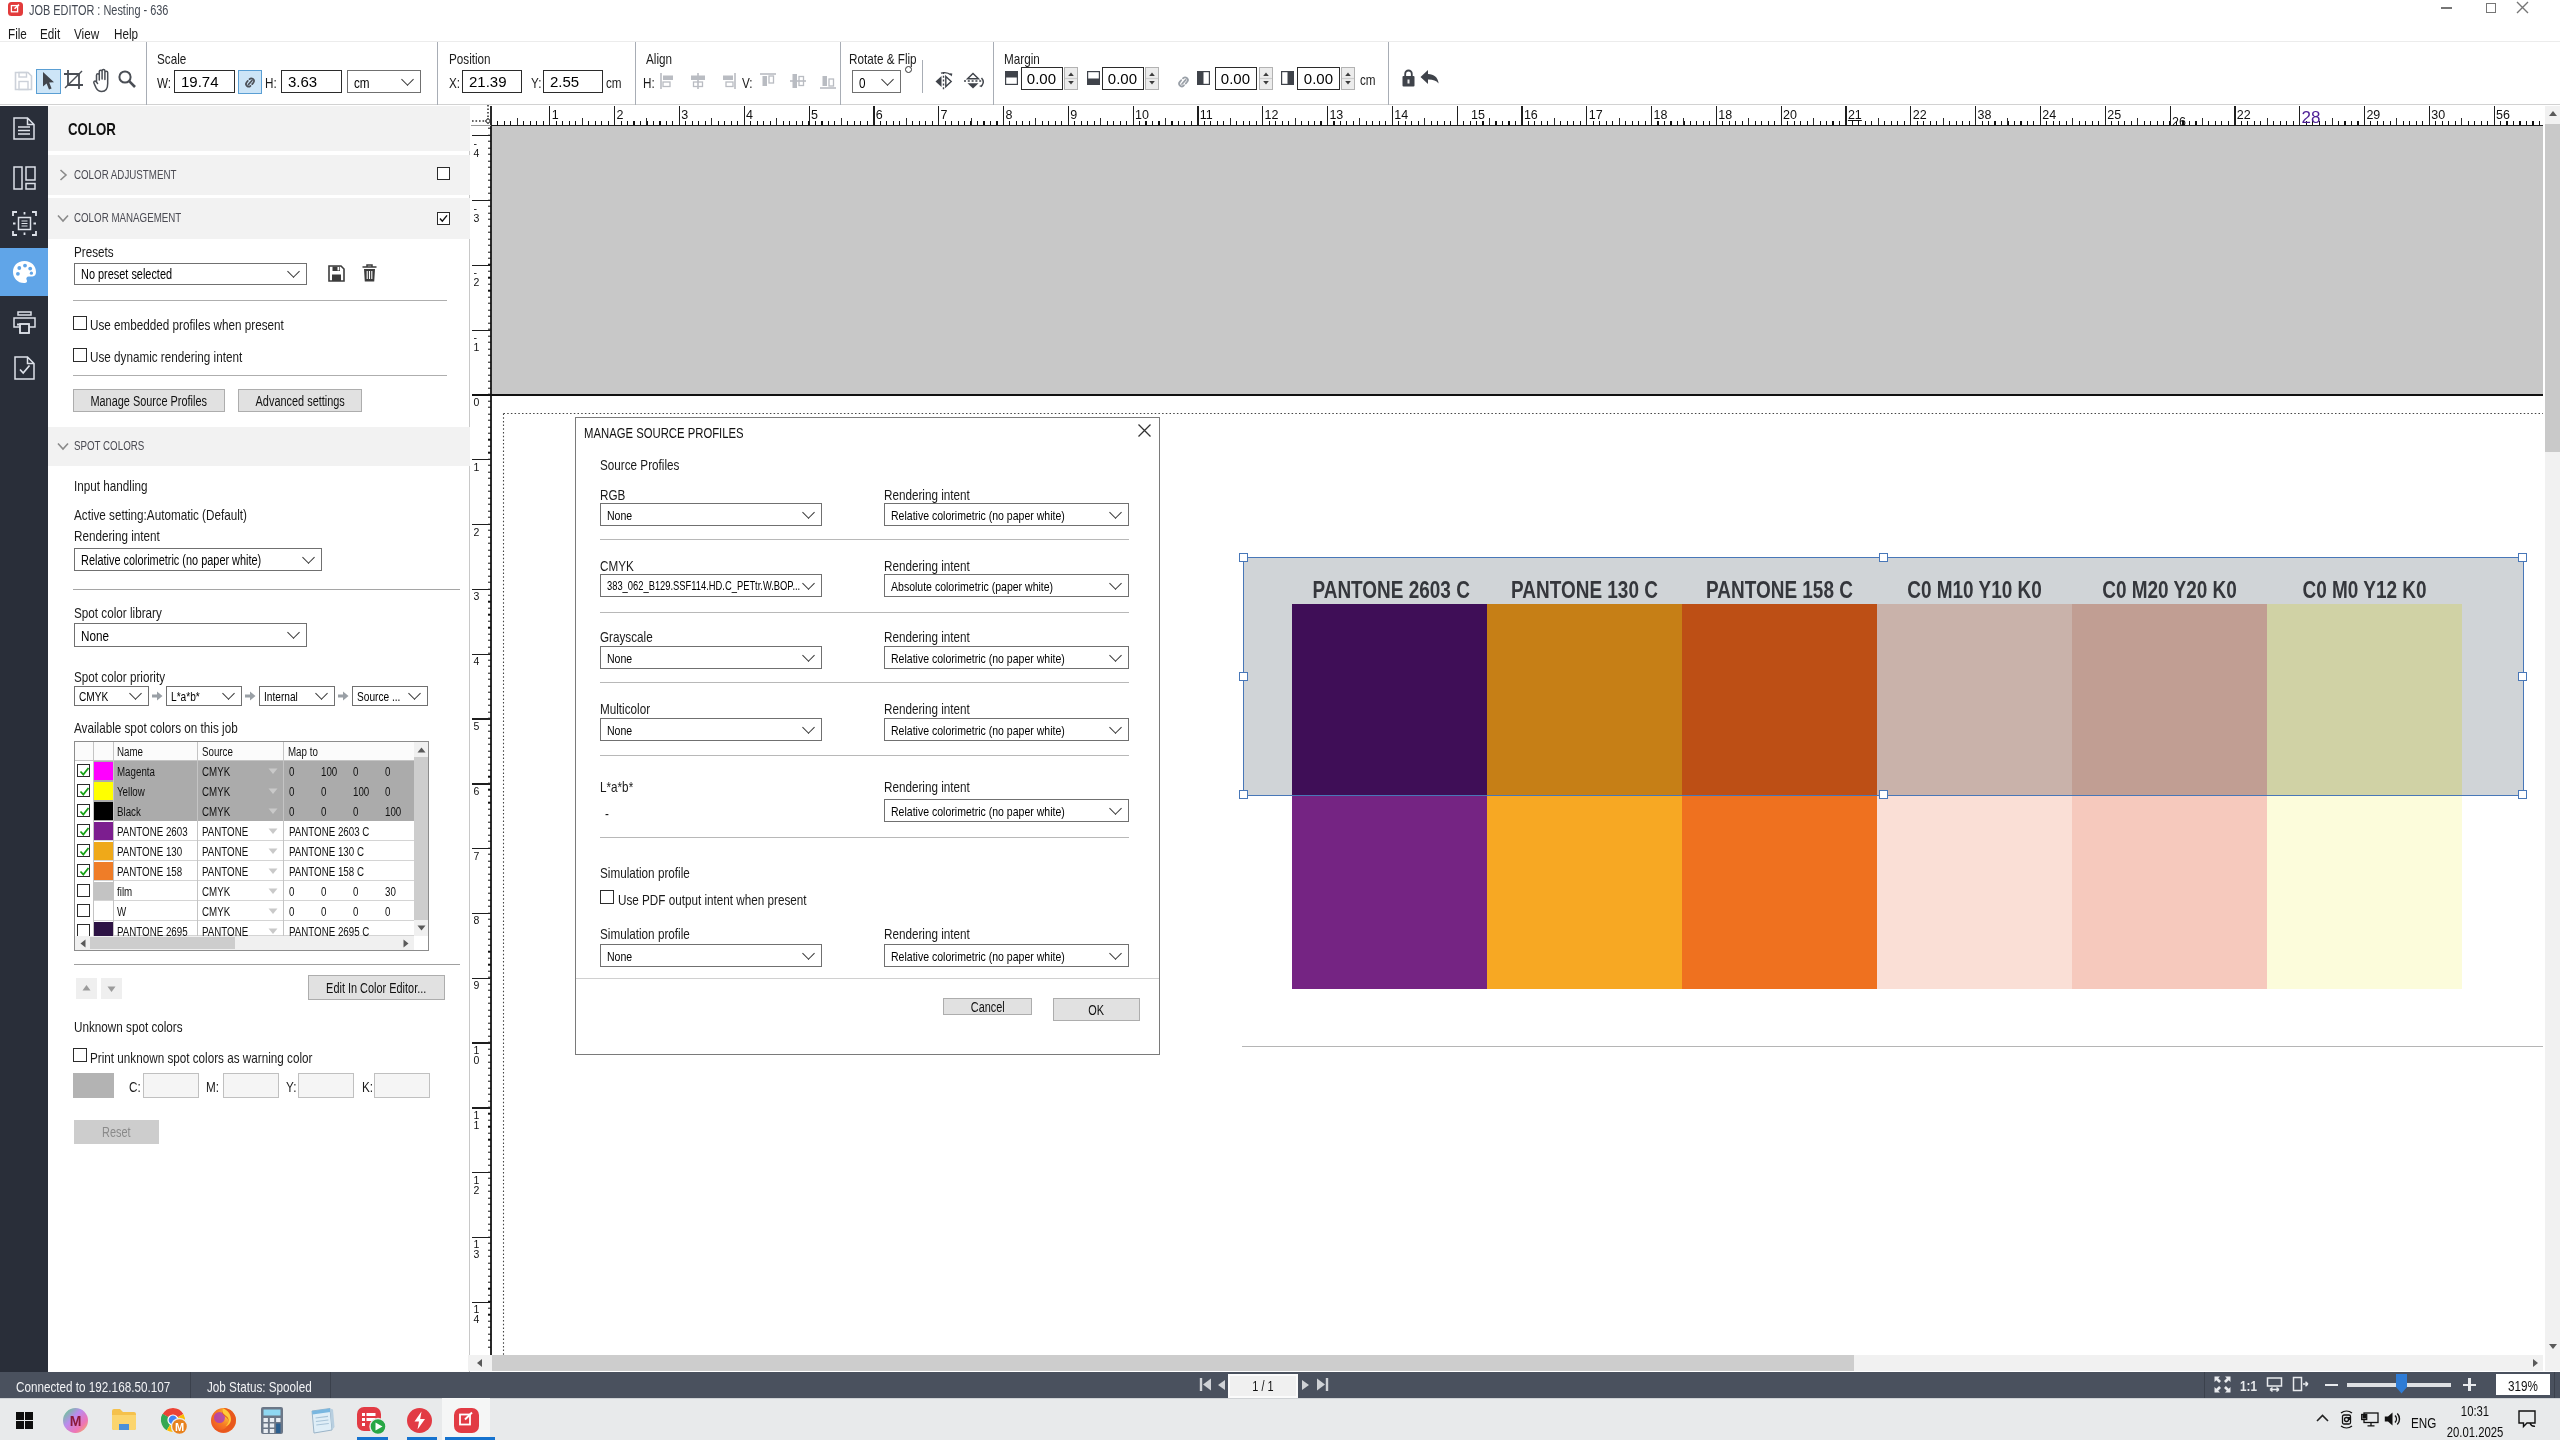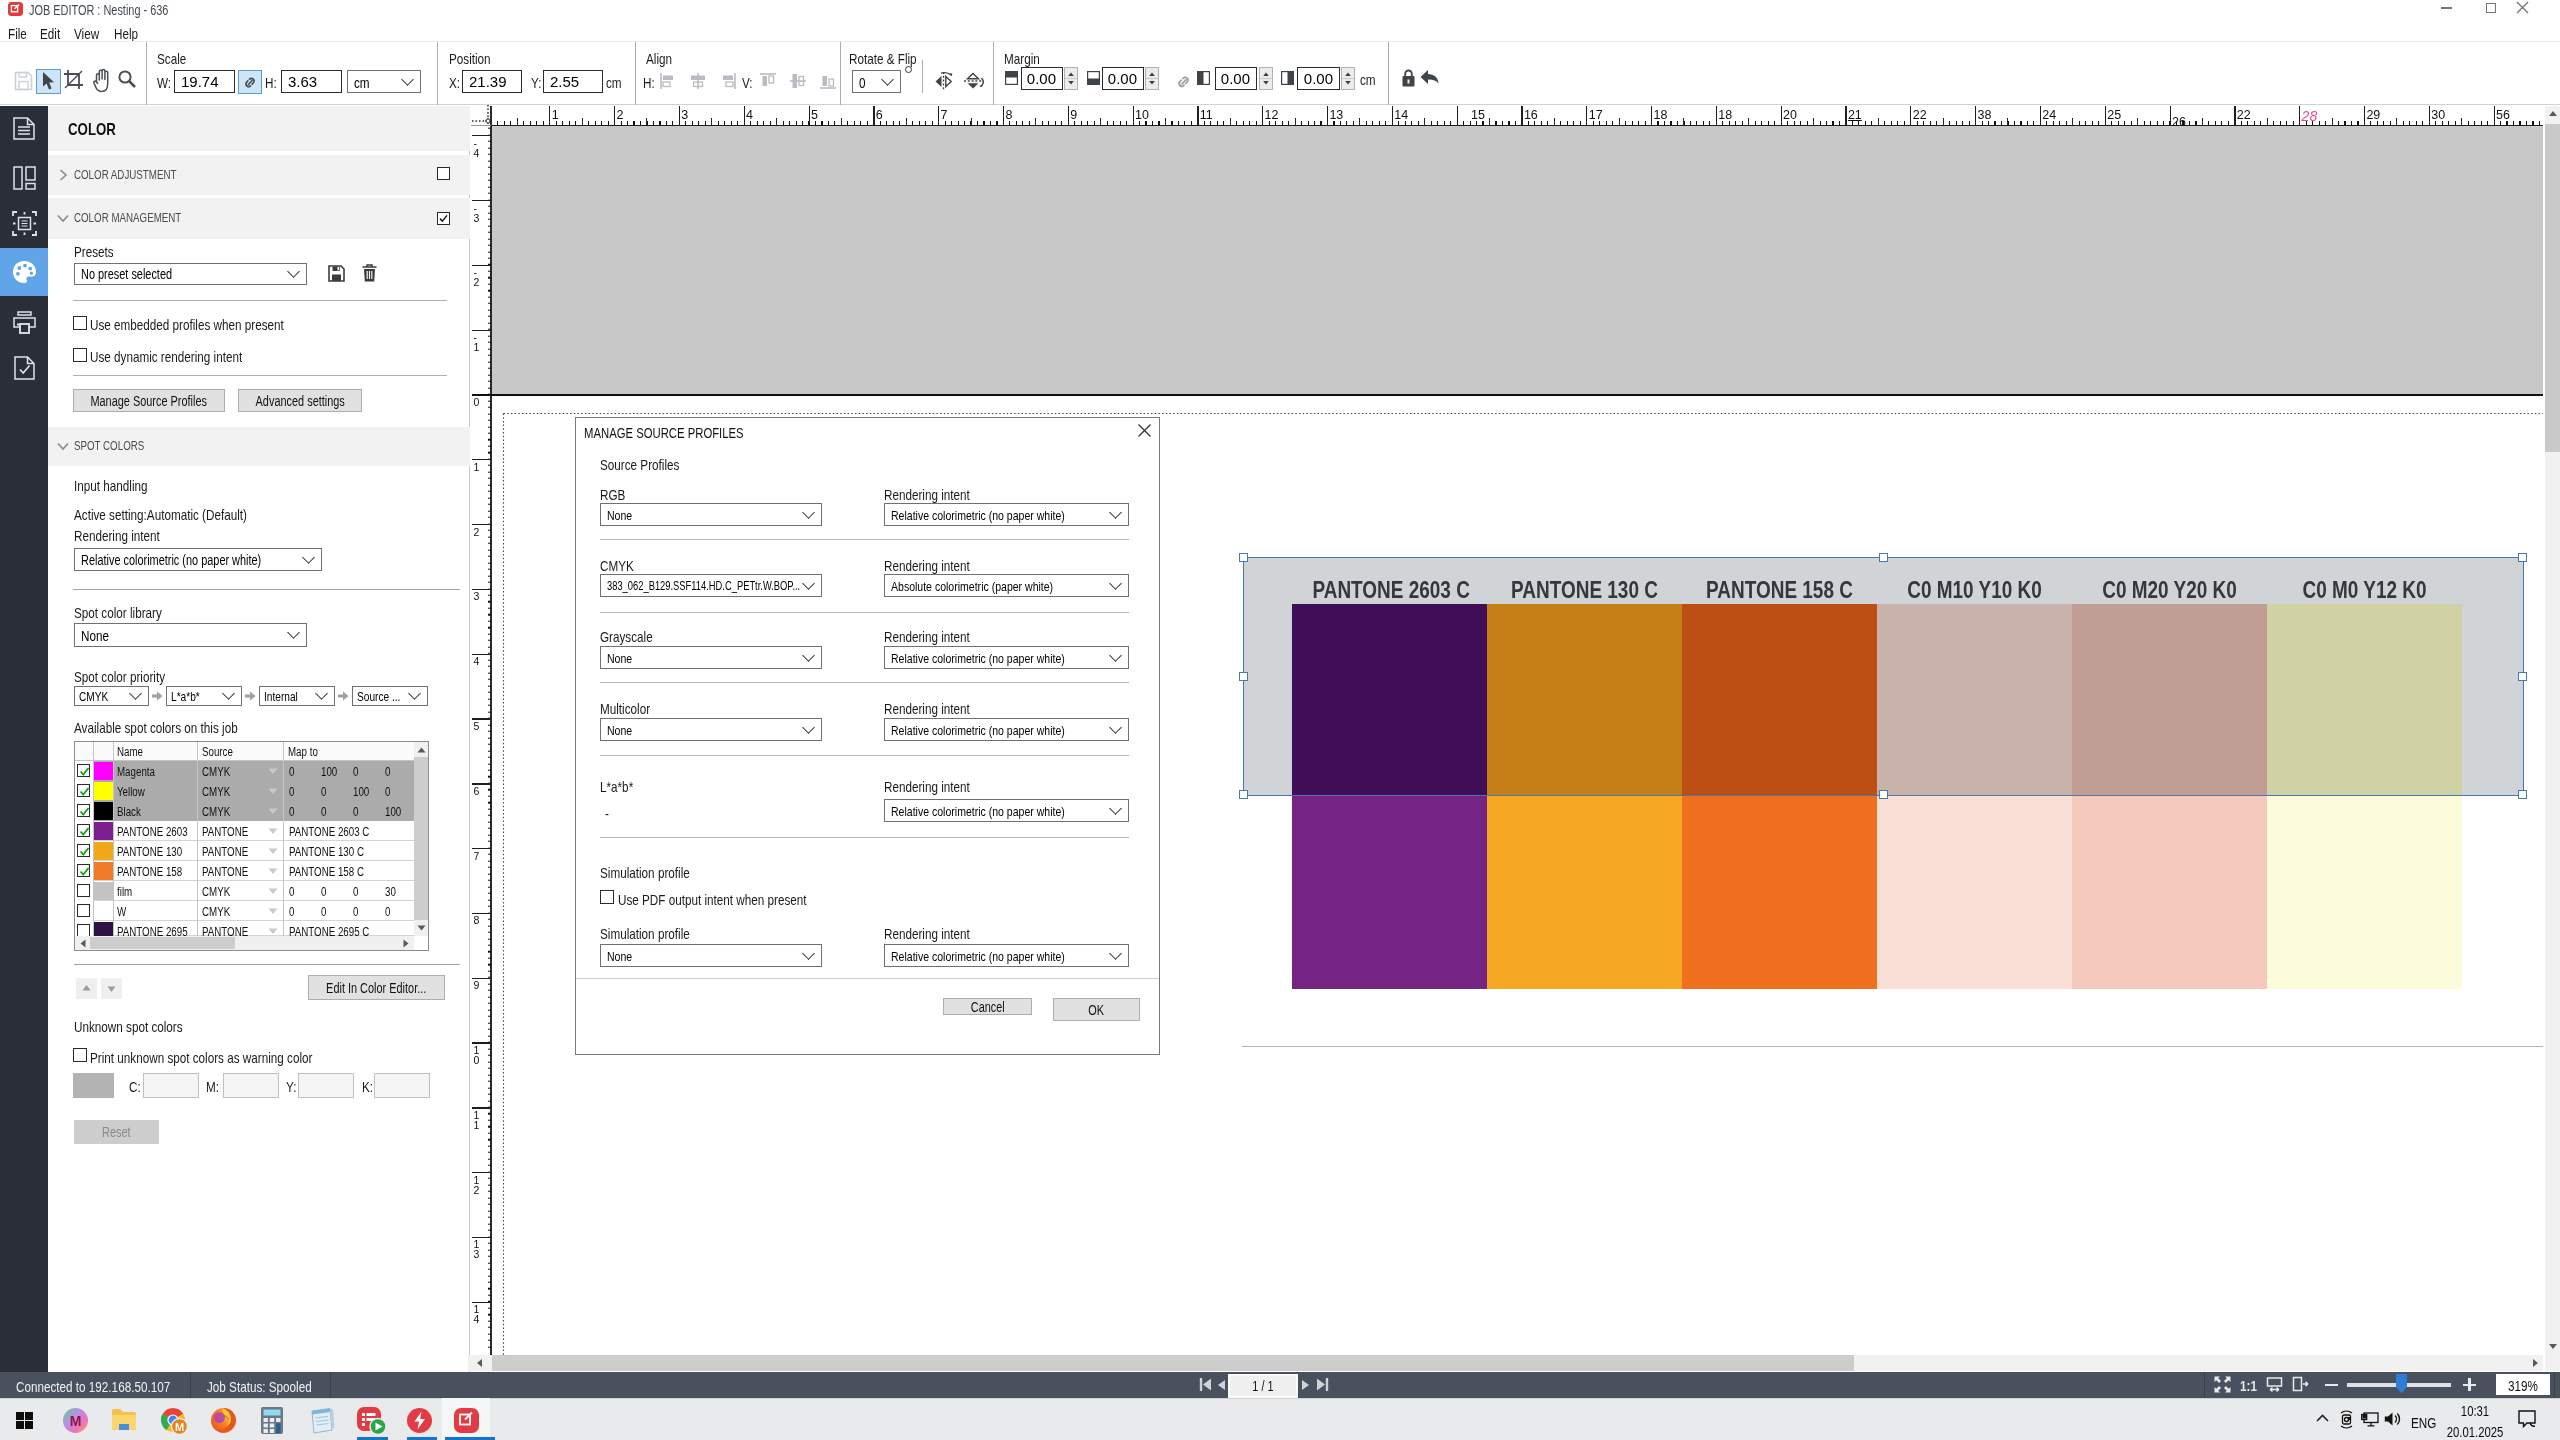--- a/index.html
+++ b/index.html
@@ -594,21 +594,21 @@
 <div class="a" style="left:2104.7px;top:106px;width:1.3px;height:19px;background:#1e1e1e;"></div>
 <div class="a" style="left:2107.2px;top:107.5px;font-size:12.5px;color:#111;">25</div>
 <div class="a" style="left:2072.2px;top:118px;width:1px;height:6.8px;background:#2a2a2a;"></div>
 <div class="a" style="left:2169.5px;top:106px;width:1.3px;height:19px;background:#1e1e1e;"></div>
 <div class="a" style="left:2172.0px;top:115px;font-size:12.5px;color:#111;">26</div>
 <div class="a" style="left:2137.1px;top:118px;width:1px;height:6.8px;background:#2a2a2a;"></div>
 <div class="a" style="left:2234.3px;top:106px;width:1.3px;height:19px;background:#1e1e1e;"></div>
 <div class="a" style="left:2236.8px;top:107.5px;font-size:12.5px;color:#111;">22</div>
 <div class="a" style="left:2201.9px;top:118px;width:1px;height:6.8px;background:#2a2a2a;"></div>
 <div class="a" style="left:2299.1px;top:106px;width:1.3px;height:19px;background:#1e1e1e;"></div>
-<div class="a" style="left:2301.6px;top:107.5px;font-size:14px;color:#ec4899;font-style:italic;">28</div>
+<div class="a" style="left:2301.6px;top:107.5px;font-size:17px;color:#4c1d95;">28</div>
 <div class="a" style="left:2266.7px;top:118px;width:1px;height:6.8px;background:#2a2a2a;"></div>
 <div class="a" style="left:2363.9px;top:106px;width:1.3px;height:19px;background:#1e1e1e;"></div>
 <div class="a" style="left:2366.4px;top:107.5px;font-size:12.5px;color:#111;">29</div>
 <div class="a" style="left:2331.5px;top:118px;width:1px;height:6.8px;background:#2a2a2a;"></div>
 <div class="a" style="left:2428.7px;top:106px;width:1.3px;height:19px;background:#1e1e1e;"></div>
 <div class="a" style="left:2431.2px;top:107.5px;font-size:12.5px;color:#111;">30</div>
 <div class="a" style="left:2396.3px;top:118px;width:1px;height:6.8px;background:#2a2a2a;"></div>
 <div class="a" style="left:2493.5px;top:106px;width:1.3px;height:19px;background:#1e1e1e;"></div>
 <div class="a" style="left:2496.0px;top:107.5px;font-size:12.5px;color:#111;">56</div>
 <div class="a" style="left:2461.1px;top:118px;width:1px;height:6.8px;background:#2a2a2a;"></div>

